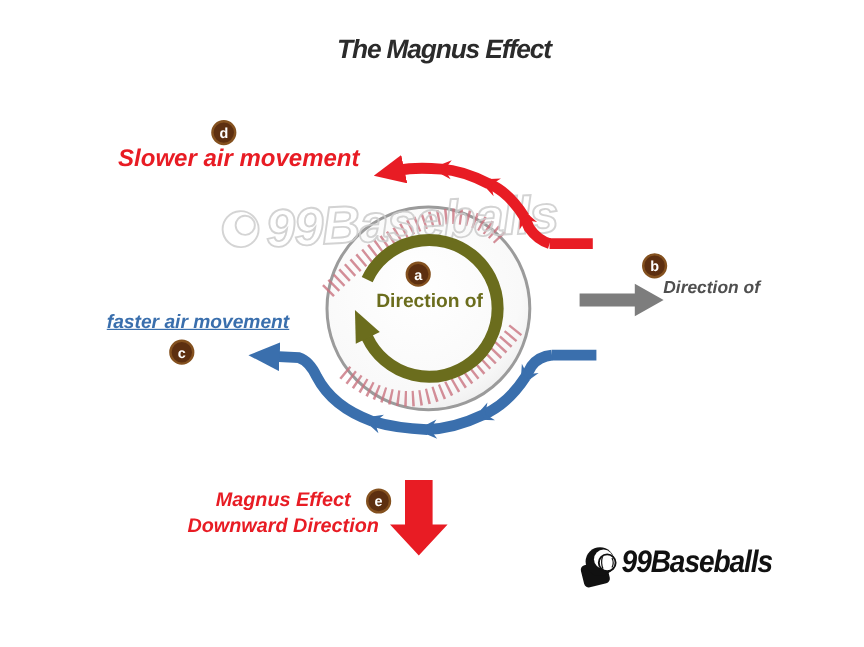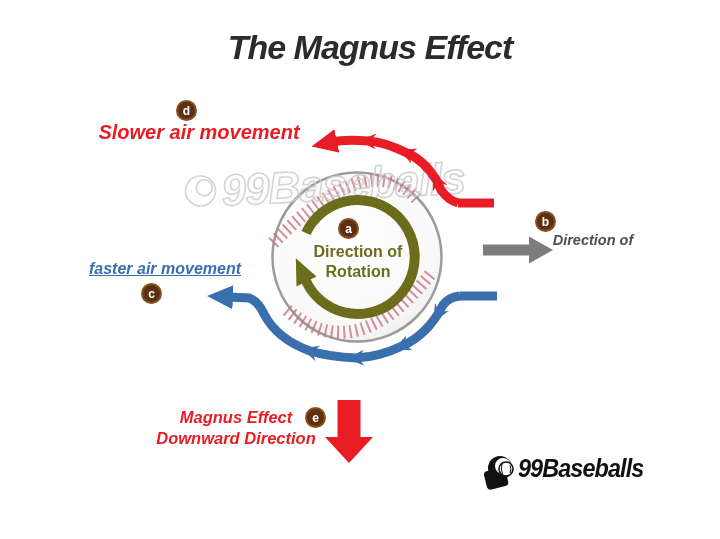--- a/index.html
+++ b/index.html
@@ -4,21 +4,21 @@
 <style>
   html,body{margin:0;padding:0;background:#fff;}
   .stage{
     position:relative;width:720px;height:539px;background:#ffffff;
     overflow:hidden;font-family:"Liberation Sans",sans-serif;
   }
   .abs{position:absolute;}
   .diagram-svg{position:absolute;left:0;top:0;}
   .page-title{
     left:70px;top:28px;width:600px;text-align:center;
-    font-size:34px;font-weight:bold;font-style:italic;color:var(--title);
+    font-size:22px;font-weight:bold;font-style:italic;color:var(--title);
     letter-spacing:-1px;
   }
   .lbl{font-weight:bold;font-style:italic;text-align:center;line-height:20px;}
   .lbl-slower{left:74px;top:122px;width:250px;font-size:20px;color:var(--red);}
   .lbl-faster{left:40px;top:259px;width:250px;font-size:16px;color:var(--blue);text-decoration:underline;}
   .lbl-magnus{left:116px;top:407px;width:240px;font-size:16.5px;color:var(--red);line-height:20.5px;}
   .lbl-balldir{left:532px;top:231px;width:122px;font-size:14.5px;color:var(--text-gray);line-height:18.5px;}
   .lbl-rotation{
     left:288px;top:242px;width:140px;font-size:16px;font-weight:bold;
     font-style:normal;color:var(--olive);line-height:20px;text-align:center;
@@ -129,21 +129,20 @@
   </svg>
 
   <div class="abs page-title">The Magnus Effect</div>
 
   <div class="abs badge badge-d">d</div>
   <div class="abs lbl lbl-slower">Slower air movement</div>
 
   <div class="abs badge badge-a">a</div>
   <div class="abs lbl-rotation">
     <div>Direction of</div>
-    <div>Rotation</div>
   </div>
 
   <div class="abs badge badge-b">b</div>
   <div class="abs lbl lbl-balldir">
     <div>Direction of</div>
   </div>
 
   <div class="abs lbl lbl-faster">faster air movement</div>
   <div class="abs badge badge-c">c</div>
 

